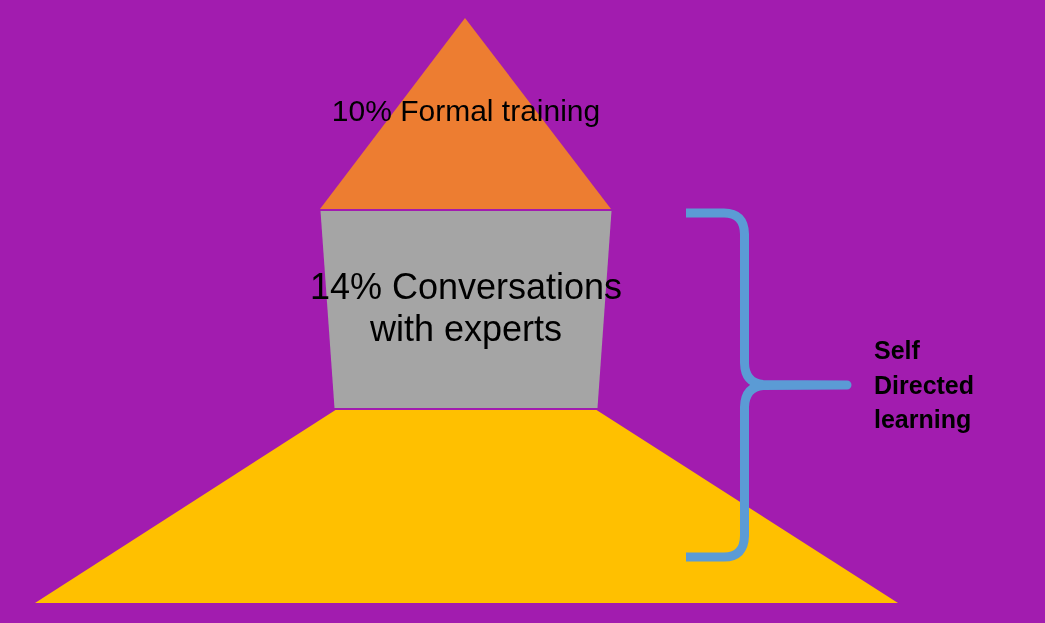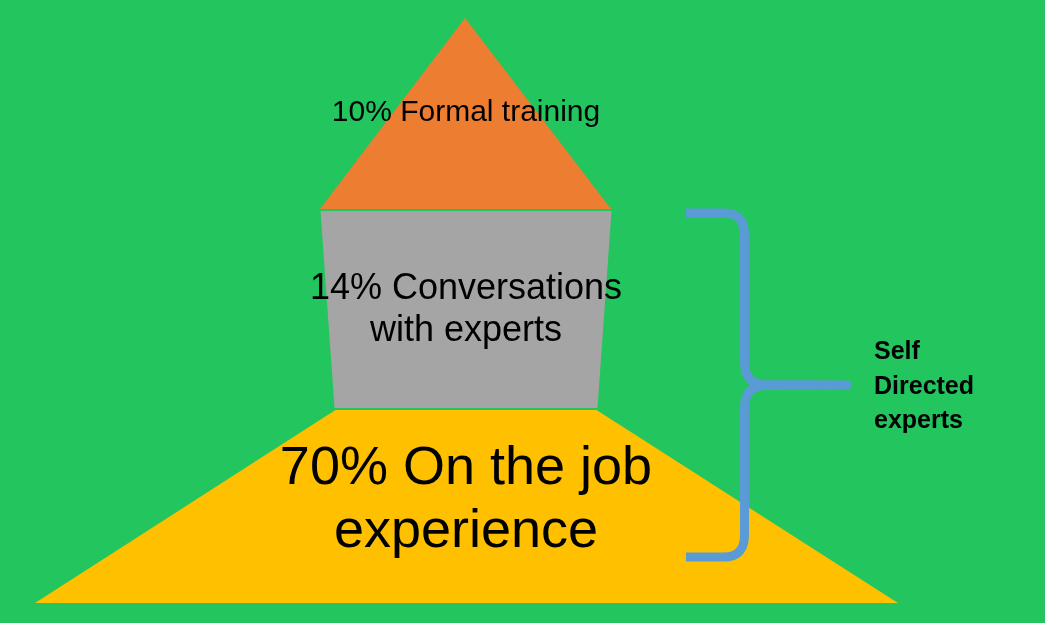--- a/index.html
+++ b/index.html
@@ -60,21 +60,21 @@
     color: #000000;
     line-height: 1.38;
     text-align: left;
     white-space: pre-line;
     user-select: none;
   }
 </style>
 </head>
 <body>
 
-<div id="canvas" style="background: #22c55e;">
+<div id="canvas" style="background: #a21caf;">
 
   <svg id="pyramid-svg" viewBox="0 0 1045 623">
 
     <polygon points="335.5,410 35,603 898,603 596.5,410" fill="#FFC000"></polygon>
 
     <polygon points="190.5,211 74.5,405 455,405 455,405 858.5,405 741.5,211" fill="#A5A5A5" transform="translate(0,0)" style="display:none"></polygon>
     <polygon points="320.5,211 334.5,408 597.5,408 611.5,211" fill="#A5A5A5"></polygon>
 
     <polygon points="465,18 320,209 611,209" fill="#ED7D31"></polygon>
 
@@ -89,20 +89,18 @@
              L 744.5 536
              Q 744 557 724 557
              L 686 557" fill="none" stroke="#5B9BD5" stroke-width="9" stroke-linecap="butt" stroke-linejoin="round"></path>
   </svg>
 
   <div class="band-label" id="label-top">10% Formal training</div>
 
   <div class="band-label" id="label-middle">14% Conversations
 with experts</div>
 
-  <div class="band-label" id="label-bottom">70% On the job
-experience</div>
 
   <div id="brace-annotation">Self
 Directed
-experts</div>
+learning</div>
 
 </div>
 
 </body></html>

